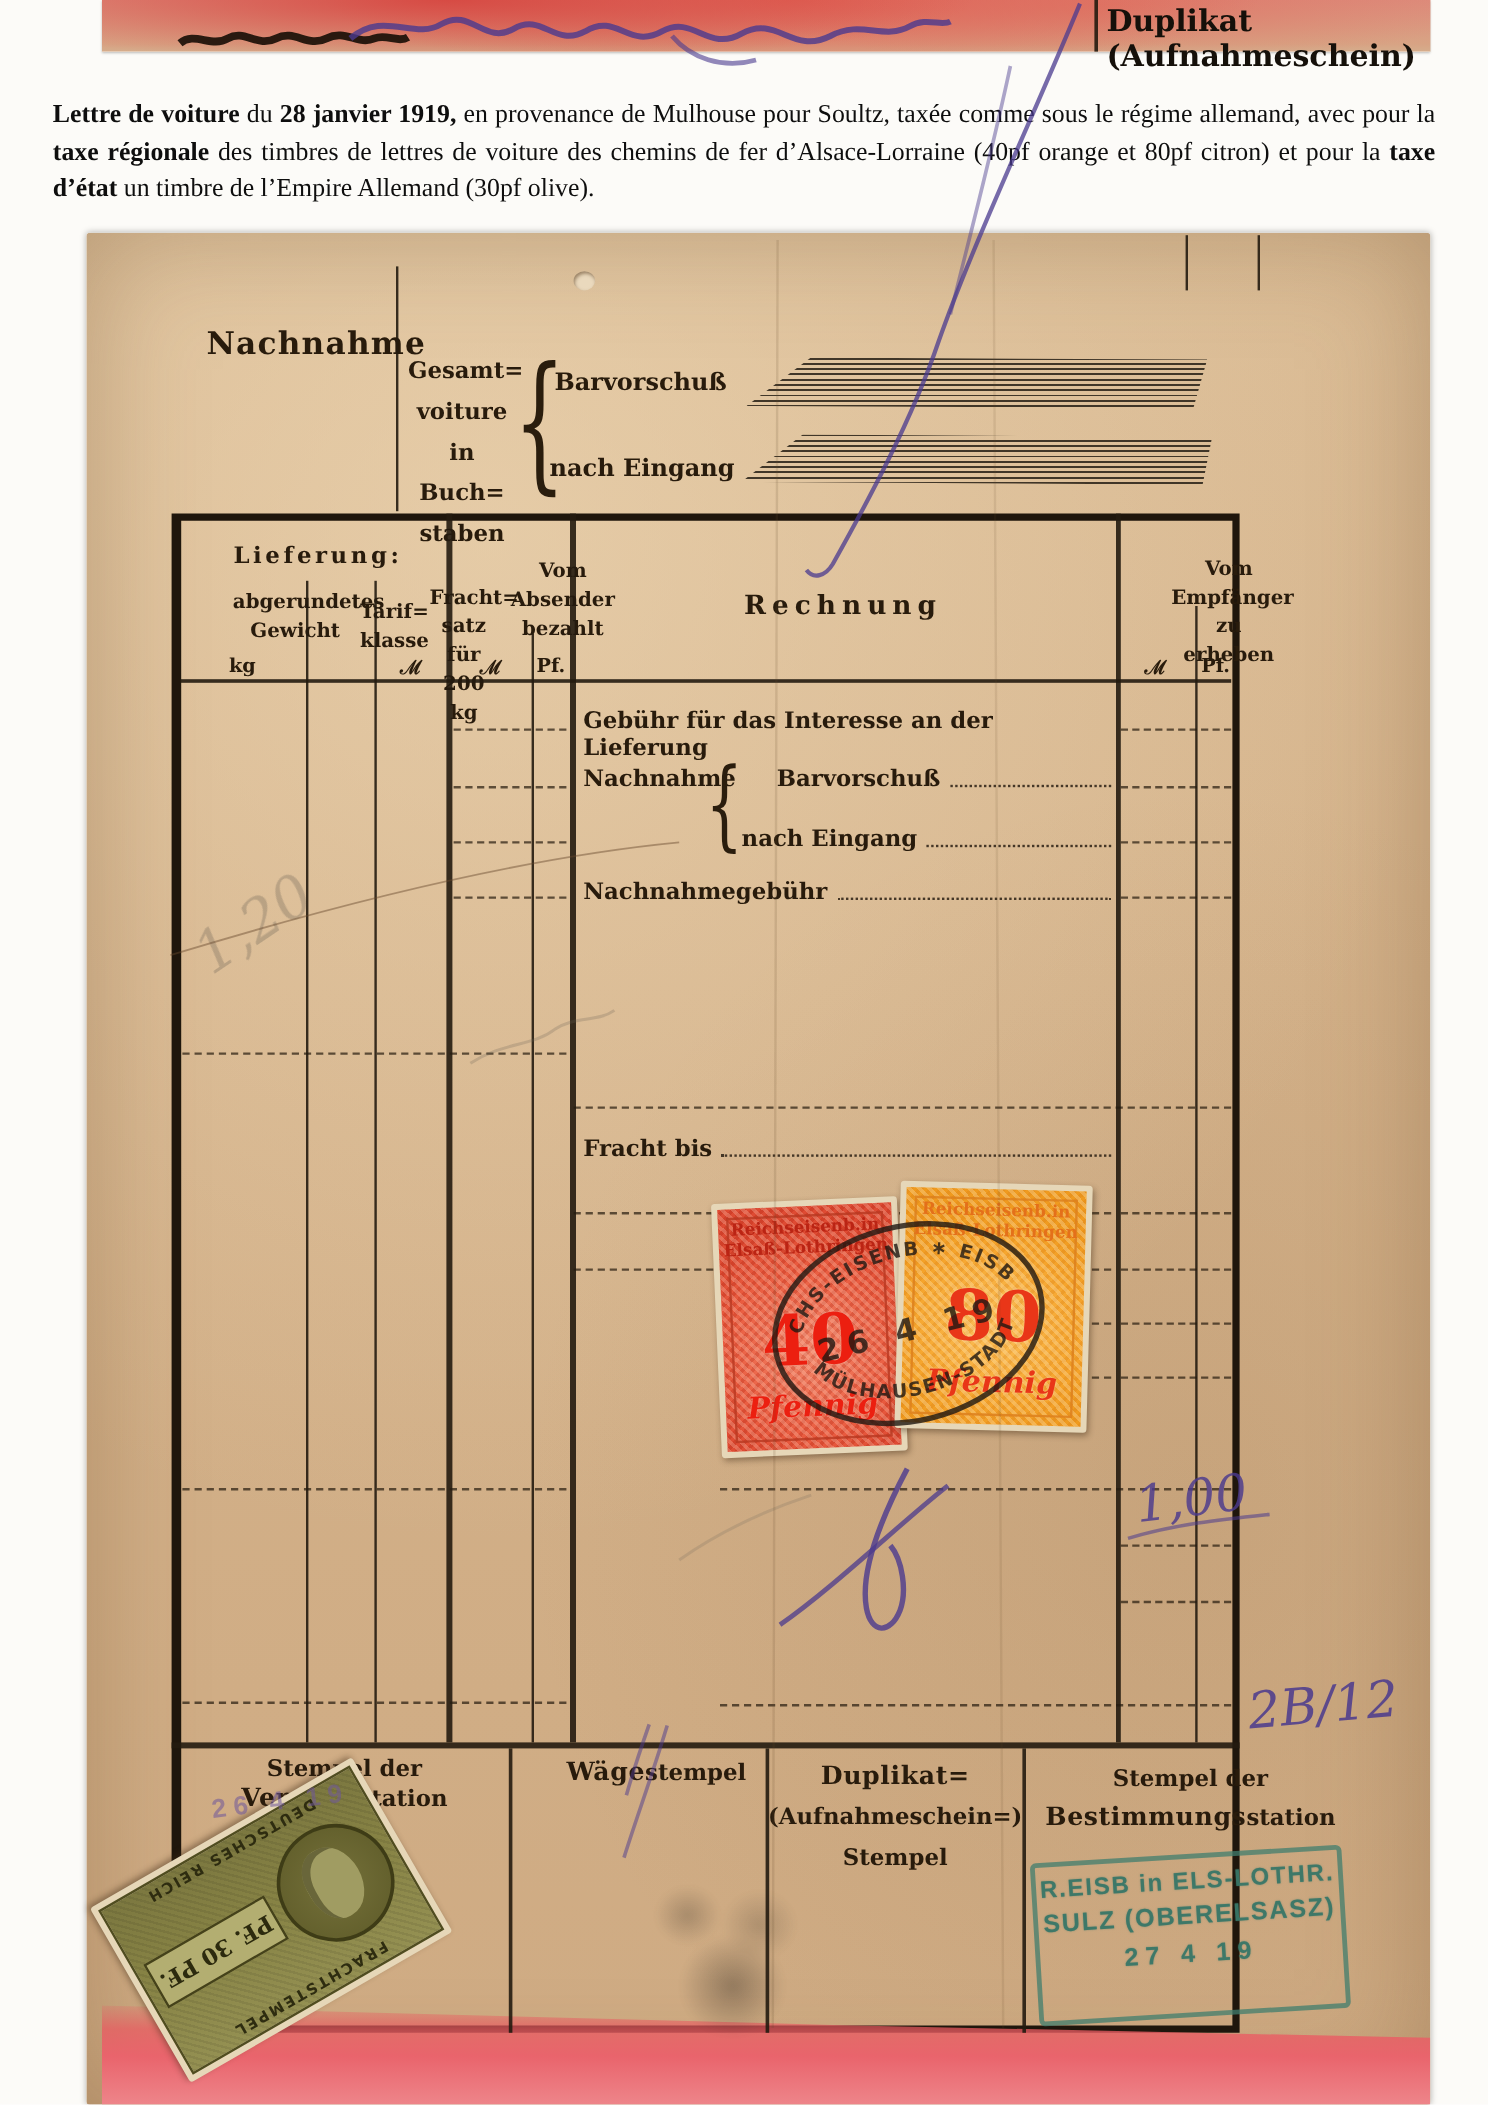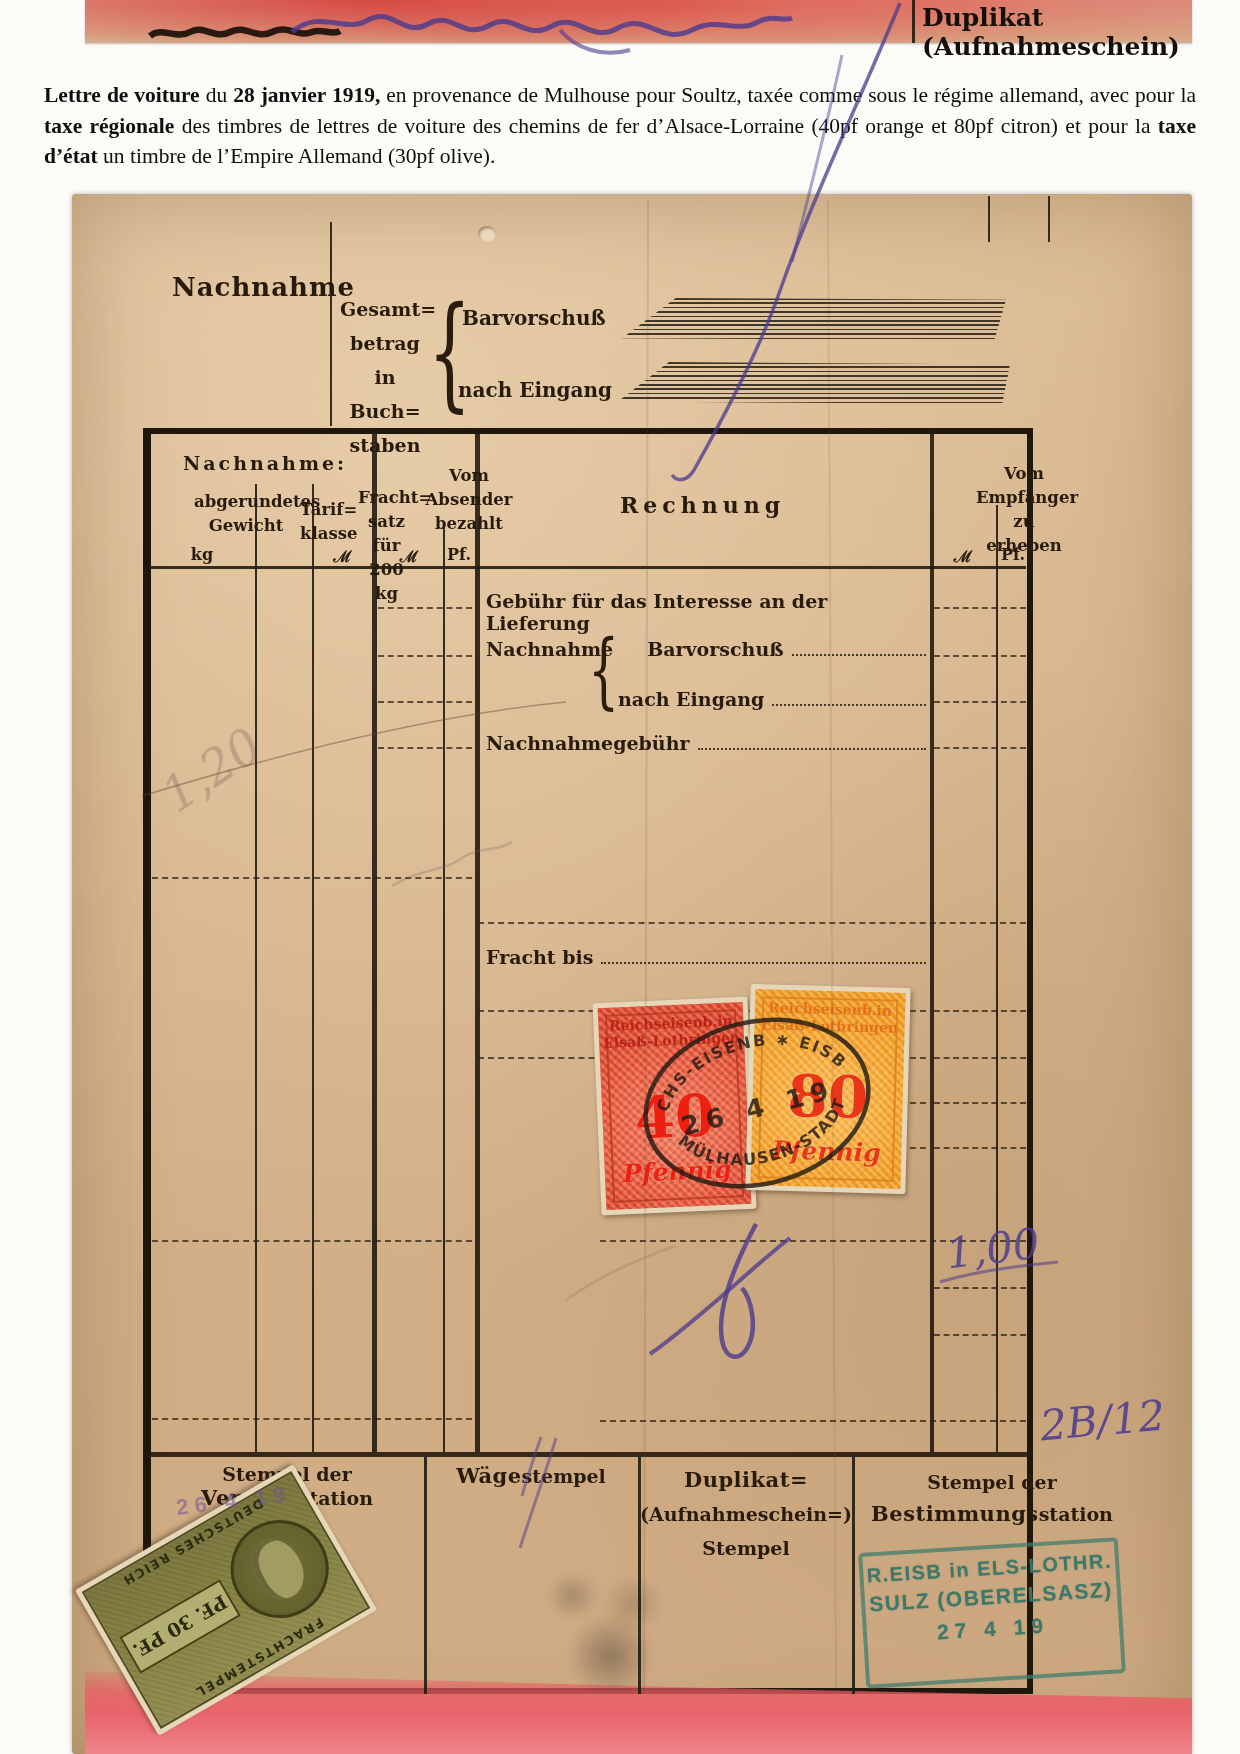--- a/index.html
+++ b/index.html
@@ -134,32 +134,32 @@
   <div class="abs intro">
     <span class="b">Lettre de voiture</span><span> du </span><span class="b">28 janvier 1919,</span><span> en provenance de Mulhouse pour Soultz, taxée comme sous le régime allemand, avec pour la </span><span class="b">taxe régionale</span><span> des timbres de lettres de voiture des chemins de fer d’Alsace-Lorraine (40pf orange et 80pf citron) et pour la </span><span class="b">taxe d’état</span><span> un timbre de l’Empire Allemand (30pf olive).</span>
   </div>
 
   <div class="abs doc"></div>
   <div class="abs hole"></div>
 
   <div class="abs nachnahme frak">Nachnahme</div>
   <div class="abs gesamt frak ctr">
     <div>Gesamt=</div>
-    <div>betrag</div>
+    <div>voiture</div>
     <div>in Buch=</div>
     <div>staben</div>
   </div>
   <div class="abs brace">{</div>
   <div class="abs barvor frak">Barvorschuß</div>
   <div class="abs nacheing frak">nach Eingang</div>
   <div class="abs bar-hatch bh1"></div>
   <div class="abs bar-hatch bh2"></div>
 
   <div class="abs frame"></div>
-  <div class="abs berechnung frak ctr">Nachnahme:</div>
+  <div class="abs berechnung frak ctr">Lieferung:</div>
 
   <div class="abs frak ctr h-sm" style="left:150px;top:490px;width:104px;">
     <div>abgerundetes</div>
       <div>Gewicht</div>
   </div>
   <div class="abs frak ctr h-unit" style="left:150px;top:545px;width:104px;">kg</div>
   <div class="abs frak ctr h-sm" style="left:256px;top:498px;width:55px;">
     <div>Tarif=</div>
       <div>klasse</div>
   </div>
@@ -204,21 +204,21 @@
       <span class="leader"></span>
   </div>
   <div class="rrow frak" style="left:486px;top:946px;width:442px;">
     <span>Fracht bis</span>
       <span class="leader"></span>
   </div>
 
   <div class="abs frak ctr" style="left:152px;top:1463px;width:270px;">
     <span class="st-label">Stempel der </span><span class="st-big">Versand</span><span class="st-label">station</span>
   </div>
-  <div class="abs frak ctr" style="left:424px;top:1463px;width:214px;">
+  <div class="abs frak ctr" style="left:424px;top:1463px;width:214px;padding-left:16px;">
     <span class="st-big">Wäge</span><span class="st-label">stempel</span>
   </div>
   <div class="abs frak ctr" style="left:640px;top:1463px;width:212px;line-height:34px;">
     <div class="st-big">Duplikat=</div>
     <div class="st-label">(Aufnahmeschein=)</div>
     <div class="st-label">Stempel</div>
   </div>
   <div class="abs frak ctr" style="left:868px;top:1466px;width:248px;line-height:32px;">
     <div class="st-label">Stempel der</div>
     <div><span class="st-big">Bestimmungs</span><span class="st-label">station</span></div>

